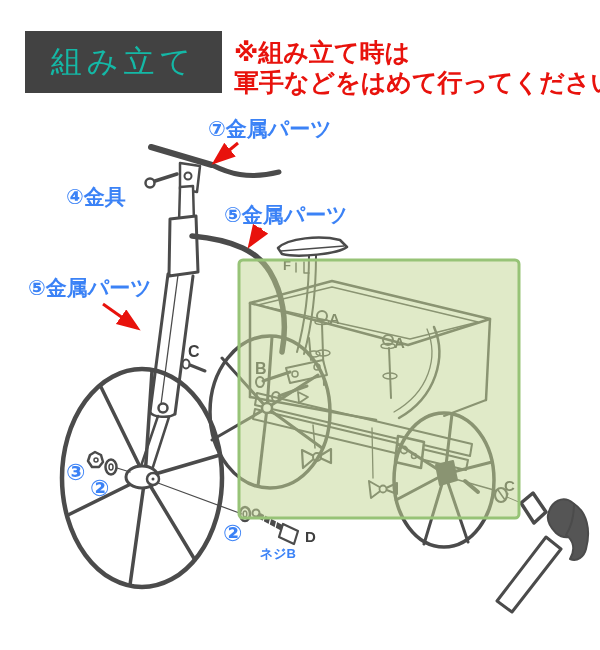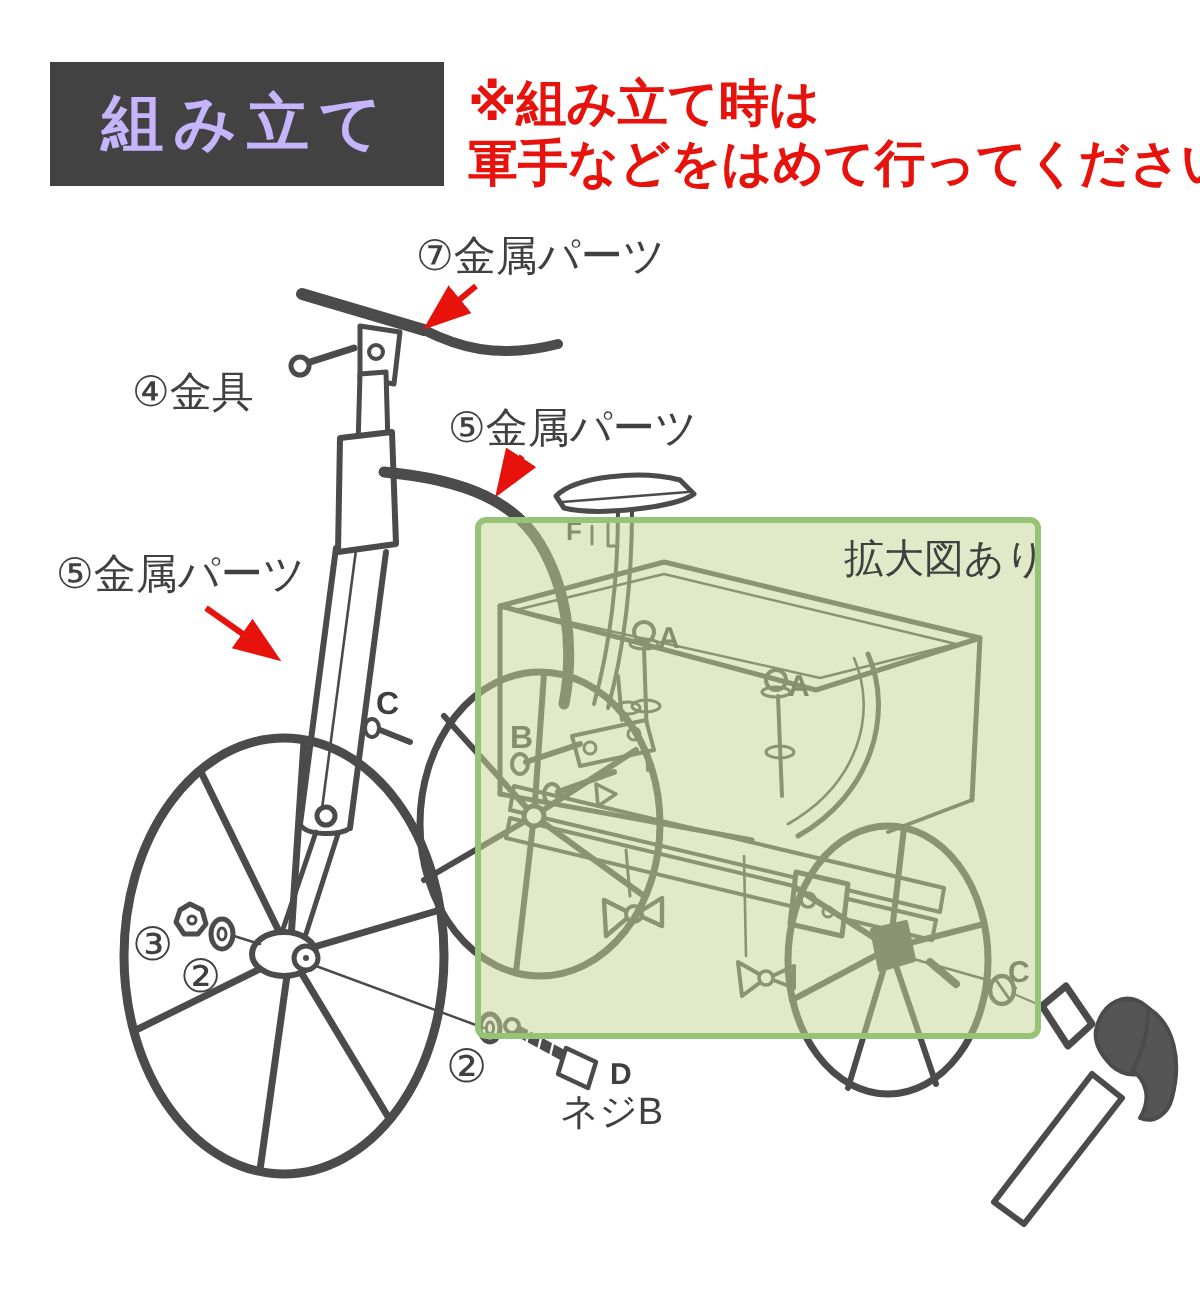--- a/index.html
+++ b/index.html
@@ -1,39 +1,39 @@
 <!DOCTYPE html>
 <html><head>
 <meta charset="utf-8">
 <style>
   html,body{margin:0;padding:0;background:#ffffff;}
   .stage{
     position:relative;width:600px;height:650px;background:#ffffff;overflow:hidden;
     font-family:"Liberation Sans","DejaVu Sans",sans-serif;
   }
   .stage svg{position:absolute;left:0;top:0;}
-  .label{position:absolute;color:#404040;font-weight:normal;white-space:nowrap;line-height:1;}
+  .label{position:absolute;color:#3b82f6;font-weight:bold;white-space:nowrap;line-height:1;}
   .title-box{
     position:absolute;left:25px;top:31px;width:197px;height:62px;
-    background:#424242;color:#c4b5fd;display:flex;align-items:center;justify-content:center;
-    font-size:31px;font-weight:bold;letter-spacing:5px;
+    background:#424242;color:#14b8a6;display:flex;align-items:center;justify-content:center;
+    font-size:31px;font-weight:normal;letter-spacing:5px;
   }
   .warning{
     position:absolute;left:234px;top:37px;color:#e8120c;
     font-size:25px;font-weight:bold;line-height:30px;white-space:nowrap;
   }
   .lbl-part7{left:208px;top:118px;font-size:21px;}
   .lbl-part4{left:66px;top:186px;font-size:21px;}
   .lbl-part5{left:224px;top:204px;font-size:21px;text-align:center;}
   .lbl-part6{left:28px;top:277px;font-size:21px;}
   .lbl-zoomnote{left:422px;top:270px;font-size:20px;}
   .lbl-num3{left:66px;top:461px;font-size:23px;}
   .lbl-num2a{left:90px;top:477px;font-size:23px;}
   .lbl-num2b{left:223px;top:522px;font-size:23px;}
-  .lbl-screwb{left:280px;top:547px;font-size:19px;}
+  .lbl-screwb{left:260px;top:547px;font-size:13px;}
   .lbl-part8{left:23px;top:592px;font-size:21px;}
 </style>
 </head>
 <body>
 
 <div class="stage">
 
   <svg width="600" height="650" viewBox="0 0 600 650">
     <defs>
       <marker id="arr" markerWidth="9" markerHeight="8" refX="6.5" refY="3" orient="auto">
@@ -232,19 +232,18 @@
   </div>
   <div class="warning">
     <div>※組み立て時は</div>
     <div>軍手などをはめて行ってください</div>
   </div>
 
   <div class="label lbl-part7">⑦金属パーツ</div>
   <div class="label lbl-part4">④金具</div>
   <div class="label lbl-part5">⑤金属パーツ</div>
   <div class="label lbl-part6">⑤金属パーツ</div>
-  <div class="label lbl-zoomnote">拡大図あり</div>
   <div class="label lbl-num3">③</div>
   <div class="label lbl-num2a">②</div>
   <div class="label lbl-num2b">②</div>
   <div class="label lbl-screwb">ネジB</div>
 
 </div>
 
 </body></html>

